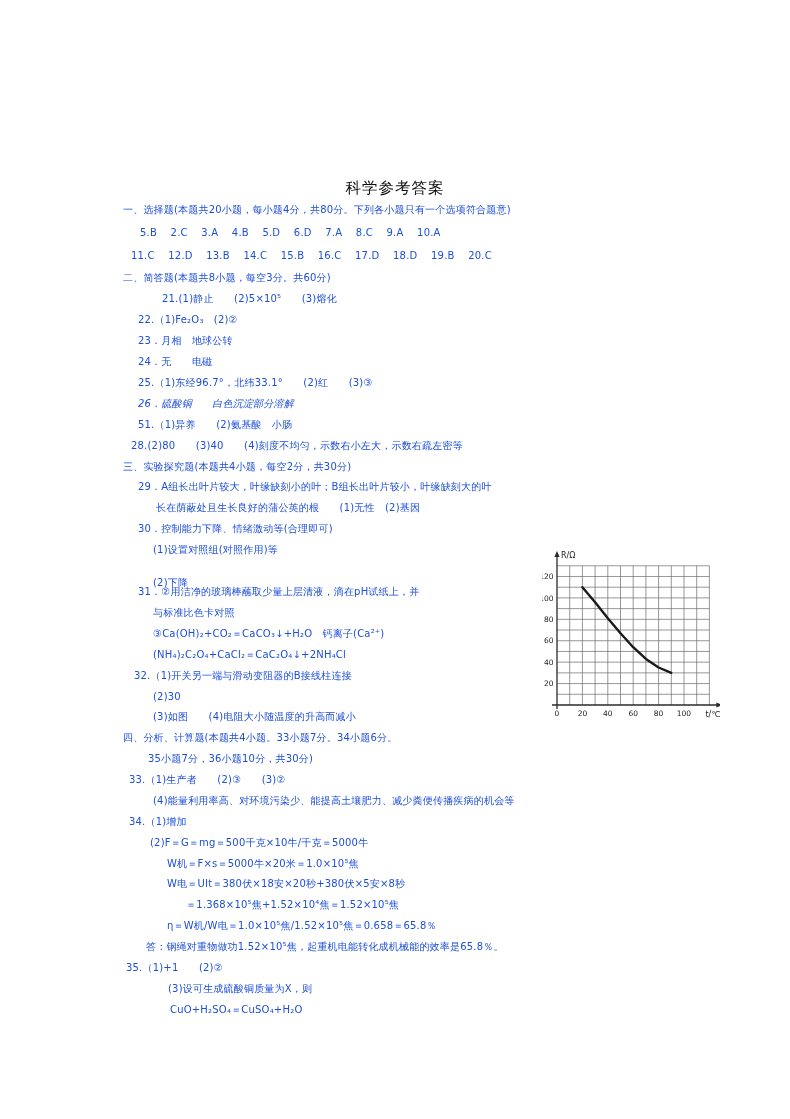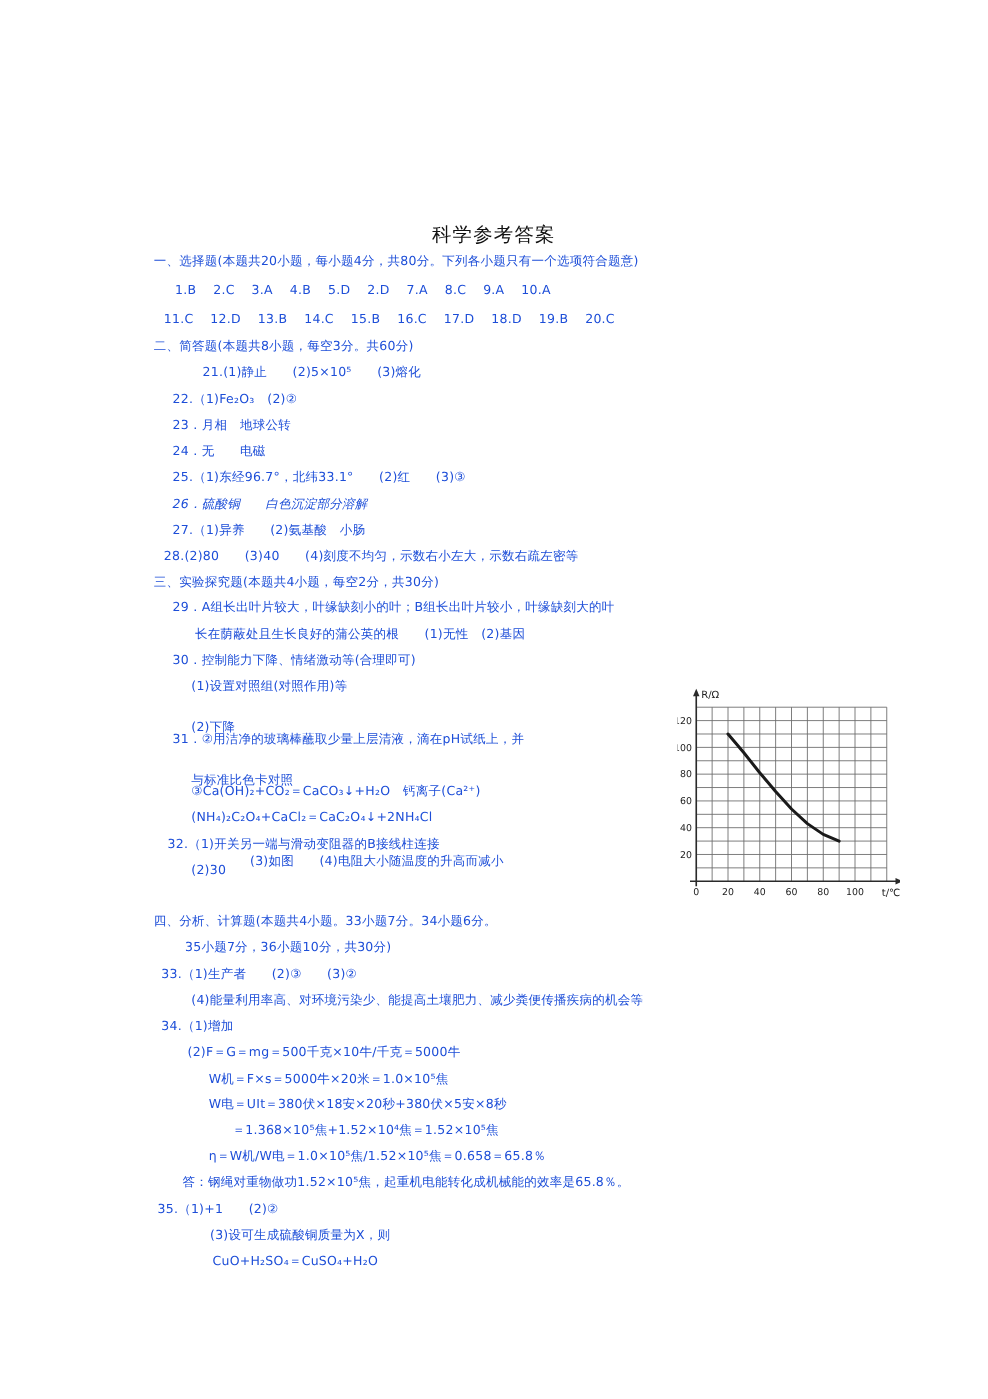--- a/index.html
+++ b/index.html
@@ -38,44 +38,44 @@
   }
 </style>
 </head>
 <body>
 
 <div class="page">
   <div class="doc-title">科学参考答案</div>
 
   <div id="doc-body">
       <div class="ln" style="left: 123px; top: 201px;">一、选择题(本题共20小题，每小题4分，共80分。下列各小题只有一个选项符合题意)</div>
-      <div class="ln" style="left: 140px; top: 224px;">1.B　 2.C　 3.A　 4.B　 5.D　 2.D　 7.A　 8.C　 9.A　 10.A</div>
+      <div class="ln" style="left: 140px; top: 224px;">5.B　 2.C　 3.A　 4.B　 5.D　 6.D　 7.A　 8.C　 9.A　 10.A</div>
       <div class="ln" style="left: 131px; top: 247px;">11.C　 12.D　 13.B　 14.C　 15.B　 16.C　 17.D　 18.D　 19.B　 20.C</div>
       <div class="ln" style="left: 123px; top: 269px;">二、简答题(本题共8小题，每空3分。共60分)</div>
       <div class="ln" style="left: 138px; top: 290px; margin-left: 24px;">21.(1)静止　　(2)5×10⁵　　(3)熔化</div>
       <div class="ln" style="left: 138px; top: 311px;">22.（1)Fe₂O₃　(2)②</div>
       <div class="ln" style="left: 138px; top: 332px;">23．月相　地球公转</div>
       <div class="ln" style="left: 138px; top: 353px;">24．无　　电磁</div>
       <div class="ln" style="left: 138px; top: 374px;">25.（1)东经96.7°，北纬33.1°　　(2)红　　(3)③</div>
       <div class="ln" style="left: 138px; top: 395px; font-style: italic;">26．硫酸铜　　白色沉淀部分溶解</div>
-      <div class="ln" style="left: 138px; top: 416px;">27.（1)异养　　(2)氨基酸　小肠</div>
+      <div class="ln" style="left: 138px; top: 416px;">51.（1)异养　　(2)氨基酸　小肠</div>
       <div class="ln" style="left: 131px; top: 437px;">28.(2)80　　(3)40　　(4)刻度不均匀，示数右小左大，示数右疏左密等</div>
       <div class="ln" style="left: 123px; top: 458px;">三、实验探究题(本题共4小题，每空2分，共30分)</div>
       <div class="ln" style="left: 138px; top: 478px;">29．A组长出叶片较大，叶缘缺刻小的叶；B组长出叶片较小，叶缘缺刻大的叶</div>
       <div class="ln" style="left: 156px; top: 499px;">长在荫蔽处且生长良好的蒲公英的根　　(1)无性　(2)基因</div>
       <div class="ln" style="left: 138px; top: 520px;">30．控制能力下降、情绪激动等(合理即可)</div>
       <div class="ln" style="left: 153px; top: 541px;">(1)设置对照组(对照作用)等</div>
       <div class="ln" style="left: 153px; top: 562px; margin-top: 12px;">(2)下降</div>
       <div class="ln" style="left: 138px; top: 583px;">31．②用洁净的玻璃棒蘸取少量上层清液，滴在pH试纸上，并</div>
-      <div class="ln" style="left: 153px; top: 604px; margin-top: 12px;">与标准比色卡对照</div>
+      <div class="ln" style="left: 153px; top: 604px;">与标准比色卡对照</div>
       <div class="ln" style="left: 153px; top: 625px;">③Ca(OH)₂+CO₂＝CaCO₃↓+H₂O　钙离子(Ca²⁺)</div>
       <div class="ln" style="left: 153px; top: 646px;">(NH₄)₂C₂O₄+CaCl₂＝CaC₂O₄↓+2NH₄Cl</div>
       <div class="ln" style="left: 134px; top: 667px;">32.（1)开关另一端与滑动变阻器的B接线柱连接</div>
       <div class="ln" style="left: 153px; top: 688px;">(2)30</div>
-      <div class="ln" style="left: 153px; top: 681px; margin-left: 47px;">(3)如图　　(4)电阻大小随温度的升高而减小</div>
+      <div class="ln" style="left: 153px; top: 708px;">(3)如图　　(4)电阻大小随温度的升高而减小</div>
       <div class="ln" style="left: 123px; top: 729px;">四、分析、计算题(本题共4小题。33小题7分。34小题6分。</div>
       <div class="ln" style="left: 148px; top: 750px;">35小题7分，36小题10分，共30分)</div>
       <div class="ln" style="left: 129px; top: 771px;">33.（1)生产者　　(2)③　　(3)②</div>
       <div class="ln" style="left: 153px; top: 792px; text-align: center;">(4)能量利用率高、对环境污染少、能提高土壤肥力、减少粪便传播疾病的机会等</div>
       <div class="ln" style="left: 129px; top: 813px;">34.（1)增加</div>
       <div class="ln" style="left: 150px; top: 834px;">(2)F＝G＝mg＝500千克×10牛/千克＝5000牛</div>
       <div class="ln" style="left: 167px; top: 855px;">W机＝F×s＝5000牛×20米＝1.0×10⁵焦</div>
       <div class="ln" style="left: 167px; top: 875px;">W电＝UIt＝380伏×18安×20秒+380伏×5安×8秒</div>
       <div class="ln" style="left: 186px; top: 896px;">＝1.368×10⁵焦+1.52×10⁴焦＝1.52×10⁵焦</div>
       <div class="ln" style="left: 167px; top: 917px;">η＝W机/W电＝1.0×10⁵焦/1.52×10⁵焦＝0.658＝65.8％</div>

